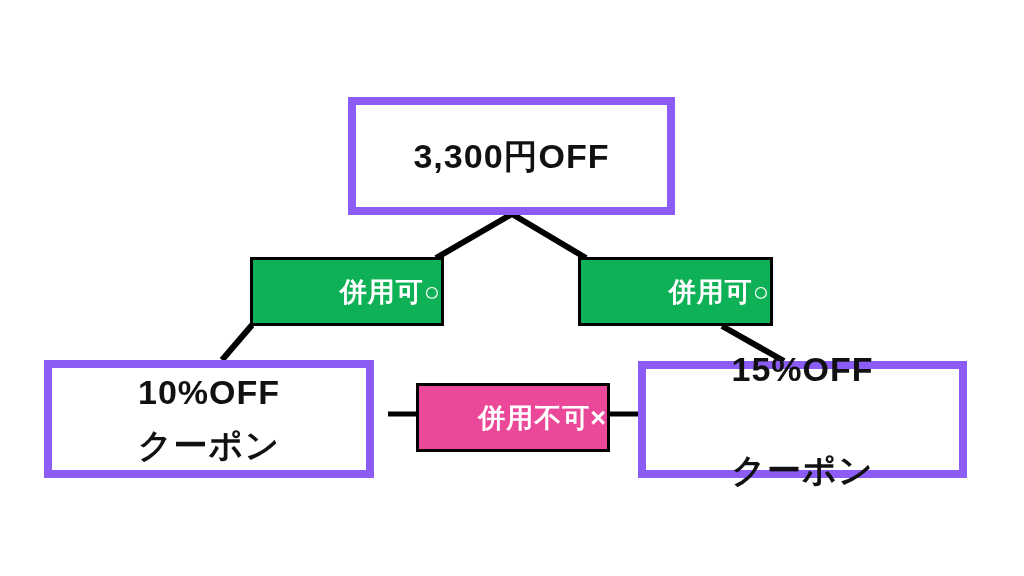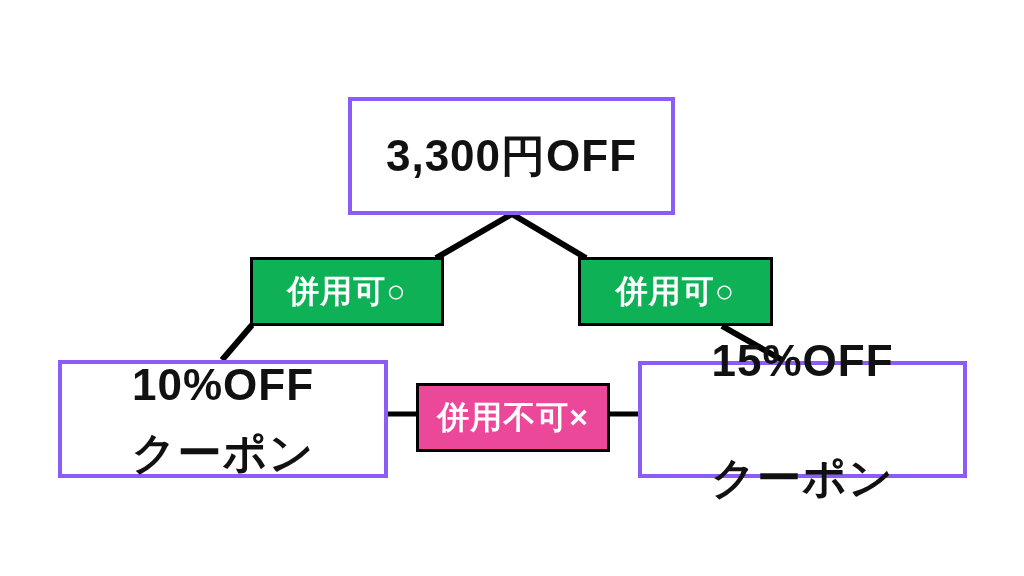--- a/index.html
+++ b/index.html
@@ -28,34 +28,35 @@
     box-sizing: border-box;
     display: flex;
     flex-direction: column;
     align-items: center;
     justify-content: center;
     text-align: center;
     font-weight: bold;
   }
   .node.white-box {
     background: #ffffff;
-    border: 4px solid #8b5cf6;
+    border: 8px solid #8b5cf6;
     color: #111111;
-    font-size: 44px;
+    font-size: 34px;
     line-height: 1.55;
     letter-spacing: 1px;
   }
   .node.label-box {
     border: 3px solid #000000;
     color: #ffffff;
-    font-size: 32px;
+    font-size: 27px;
     letter-spacing: 1px;
+    align-items: flex-end;
   }
   .campaign-box   { left: 348px; top:  97px; width: 327px; height: 118px; }
-  .coupon-left    { left:  58px; top: 360px; width: 330px; height: 118px; }
+  .coupon-left    { left:  44px; top: 360px; width: 330px; height: 118px; }
   .coupon-right   { left: 638px; top: 361px; width: 329px; height: 117px; gap: 48px; }
   .combinable-left  { left: 250px; top: 257px; width: 194px; height: 69px; }
   .combinable-right { left: 578px; top: 257px; width: 195px; height: 69px; }
   .not-combinable   { left: 416px; top: 383px; width: 194px; height: 69px; }
   .box-line { display: block; }
 </style>
 </head>
 <body>
 
 <div class="stage">

